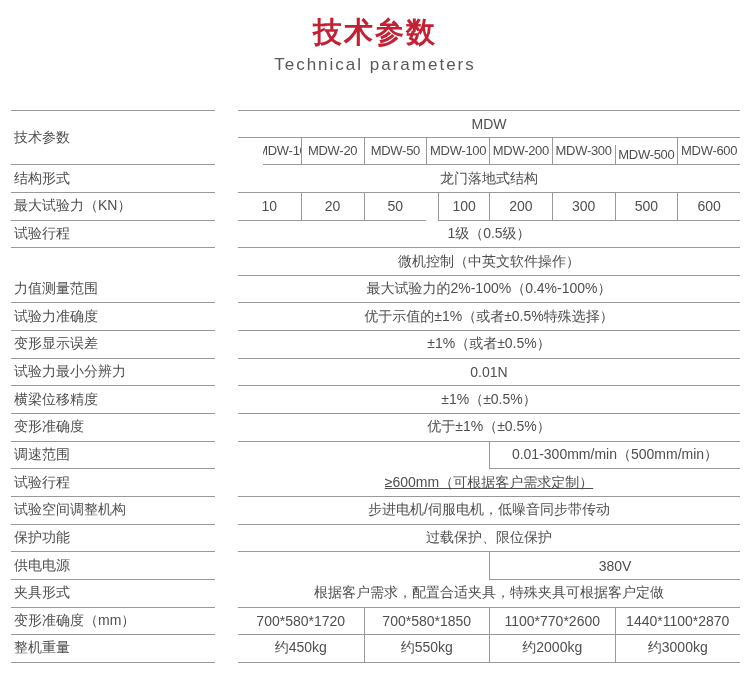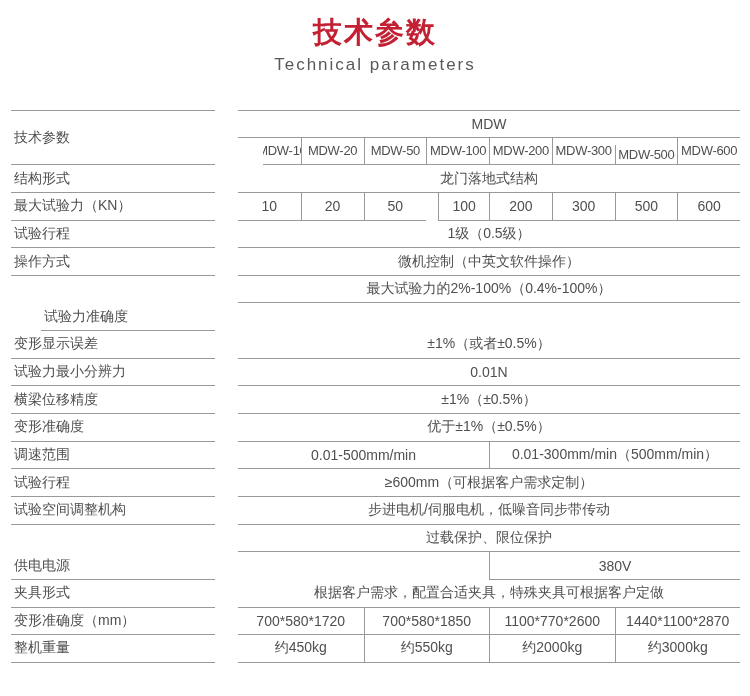--- a/index.html
+++ b/index.html
@@ -76,39 +76,40 @@
     <div class="cell" style="grid-area: 4 / 3 / auto / span 1;">10</div>
     <div class="cell div" style="grid-area: 4 / 4 / auto / span 1;">20</div>
     <div class="cell div" style="grid-area: 4 / 5 / auto / span 1;">50</div>
     <div class="cell div" style="grid-area: 4 / 6 / auto / span 1; margin-left: 12px;">100</div>
     <div class="cell div" style="grid-area: 4 / 7 / auto / span 1;">200</div>
     <div class="cell div" style="grid-area: 4 / 8 / auto / span 1;">300</div>
     <div class="cell div" style="grid-area: 4 / 9 / auto / span 1;">500</div>
     <div class="cell div" style="grid-area: 4 / 10 / auto / span 1;">600</div>
     <div class="lab" style="grid-row: 5 / span 1;">试验行程</div>
     <div class="cell" style="grid-area: 5 / 3 / auto / span 8;">1级（0.5级）</div>
-    <div class="lab" style="grid-row: 6 / span 1;">操作方式</div>
     <div class="cell" style="grid-area: 6 / 3 / auto / span 8;">微机控制（中英文软件操作）</div>
+    <div class="lab" style="grid-row: 7 / span 1;">力值测量范围</div>
     <div class="cell" style="grid-area: 7 / 3 / auto / span 8;">最大试验力的2%-100%（0.4%-100%）</div>
-    <div class="lab" style="grid-row: 8 / span 1; margin-left: 30px;">试验力准确度</div>
+    <div class="lab" style="grid-row: 8 / span 1;">试验力准确度</div>
+    <div class="cell" style="grid-area: 8 / 3 / auto / span 8;">优于示值的±1%（或者±0.5%特殊选择）</div>
     <div class="lab" style="grid-row: 9 / span 1;">变形显示误差</div>
     <div class="cell" style="grid-area: 9 / 3 / auto / span 8;">±1%（或者±0.5%）</div>
     <div class="lab" style="grid-row: 10 / span 1;">试验力最小分辨力</div>
     <div class="cell" style="grid-area: 10 / 3 / auto / span 8;">0.01N</div>
     <div class="lab" style="grid-row: 11 / span 1;">横梁位移精度</div>
     <div class="cell" style="grid-area: 11 / 3 / auto / span 8;">±1%（±0.5%）</div>
     <div class="lab" style="grid-row: 12 / span 1;">变形准确度</div>
     <div class="cell" style="grid-area: 12 / 3 / auto / span 8;">优于±1%（±0.5%）</div>
     <div class="lab" style="grid-row: 13 / span 1;">调速范围</div>
-    <div class="cell" style="grid-area: 13 / 3 / auto / span 4;">0.01-500mm/min</div>
     <div class="cell div" style="grid-area: 13 / 7 / auto / span 4;">0.01-300mm/min（500mm/min）</div>
     <div class="lab" style="grid-row: 14 / span 1;">试验行程</div>
-    <div class="cell" style="grid-area: 14 / 3 / auto / span 8;">≥600mm（可根据客户需求定制）</div>
+    <div class="cell" style="grid-area: 14 / 3 / auto / span 8; text-decoration: underline;">≥600mm（可根据客户需求定制）</div>
     <div class="lab" style="grid-row: 15 / span 1;">试验空间调整机构</div>
     <div class="cell" style="grid-area: 15 / 3 / auto / span 8;">步进电机/伺服电机，低噪音同步带传动</div>
+    <div class="lab" style="grid-row: 16 / span 1;">保护功能</div>
     <div class="cell" style="grid-area: 16 / 3 / auto / span 8;">过载保护、限位保护</div>
     <div class="lab" style="grid-row: 17 / span 1;">供电电源</div>
     <div class="cell div" style="grid-area: 17 / 7 / auto / span 4;">380V</div>
     <div class="lab" style="grid-row: 18 / span 1;">夹具形式</div>
     <div class="cell" style="grid-area: 18 / 3 / auto / span 8;">根据客户需求，配置合适夹具，特殊夹具可根据客户定做</div>
     <div class="lab" style="grid-row: 19 / span 1;">变形准确度（mm）</div>
     <div class="cell" style="grid-area: 19 / 3 / auto / span 2;">700*580*1720</div>
     <div class="cell div" style="grid-area: 19 / 5 / auto / span 2;">700*580*1850</div>
     <div class="cell div" style="grid-area: 19 / 7 / auto / span 2;">1100*770*2600</div>
     <div class="cell div" style="grid-area: 19 / 9 / auto / span 2;">1440*1100*2870</div>

